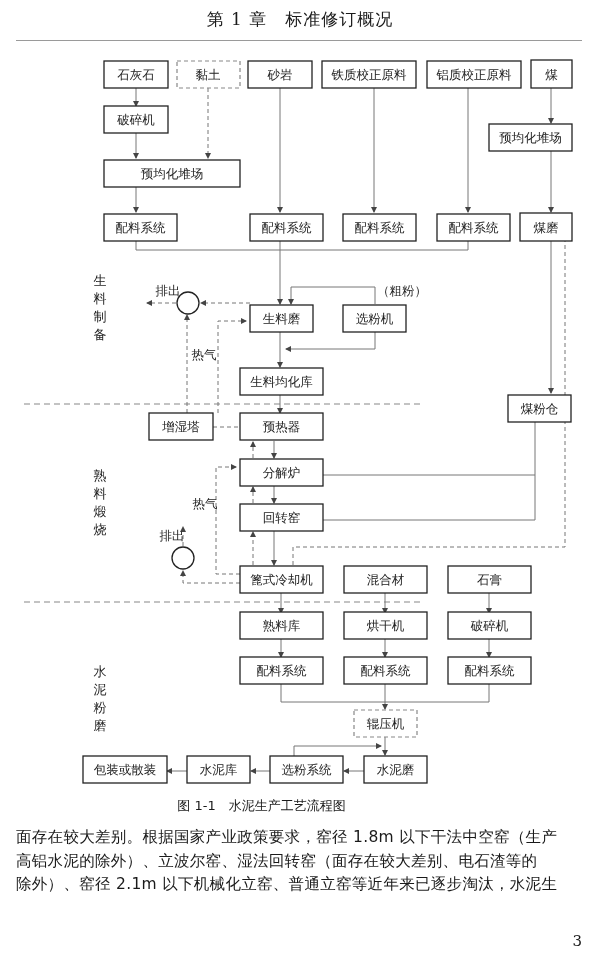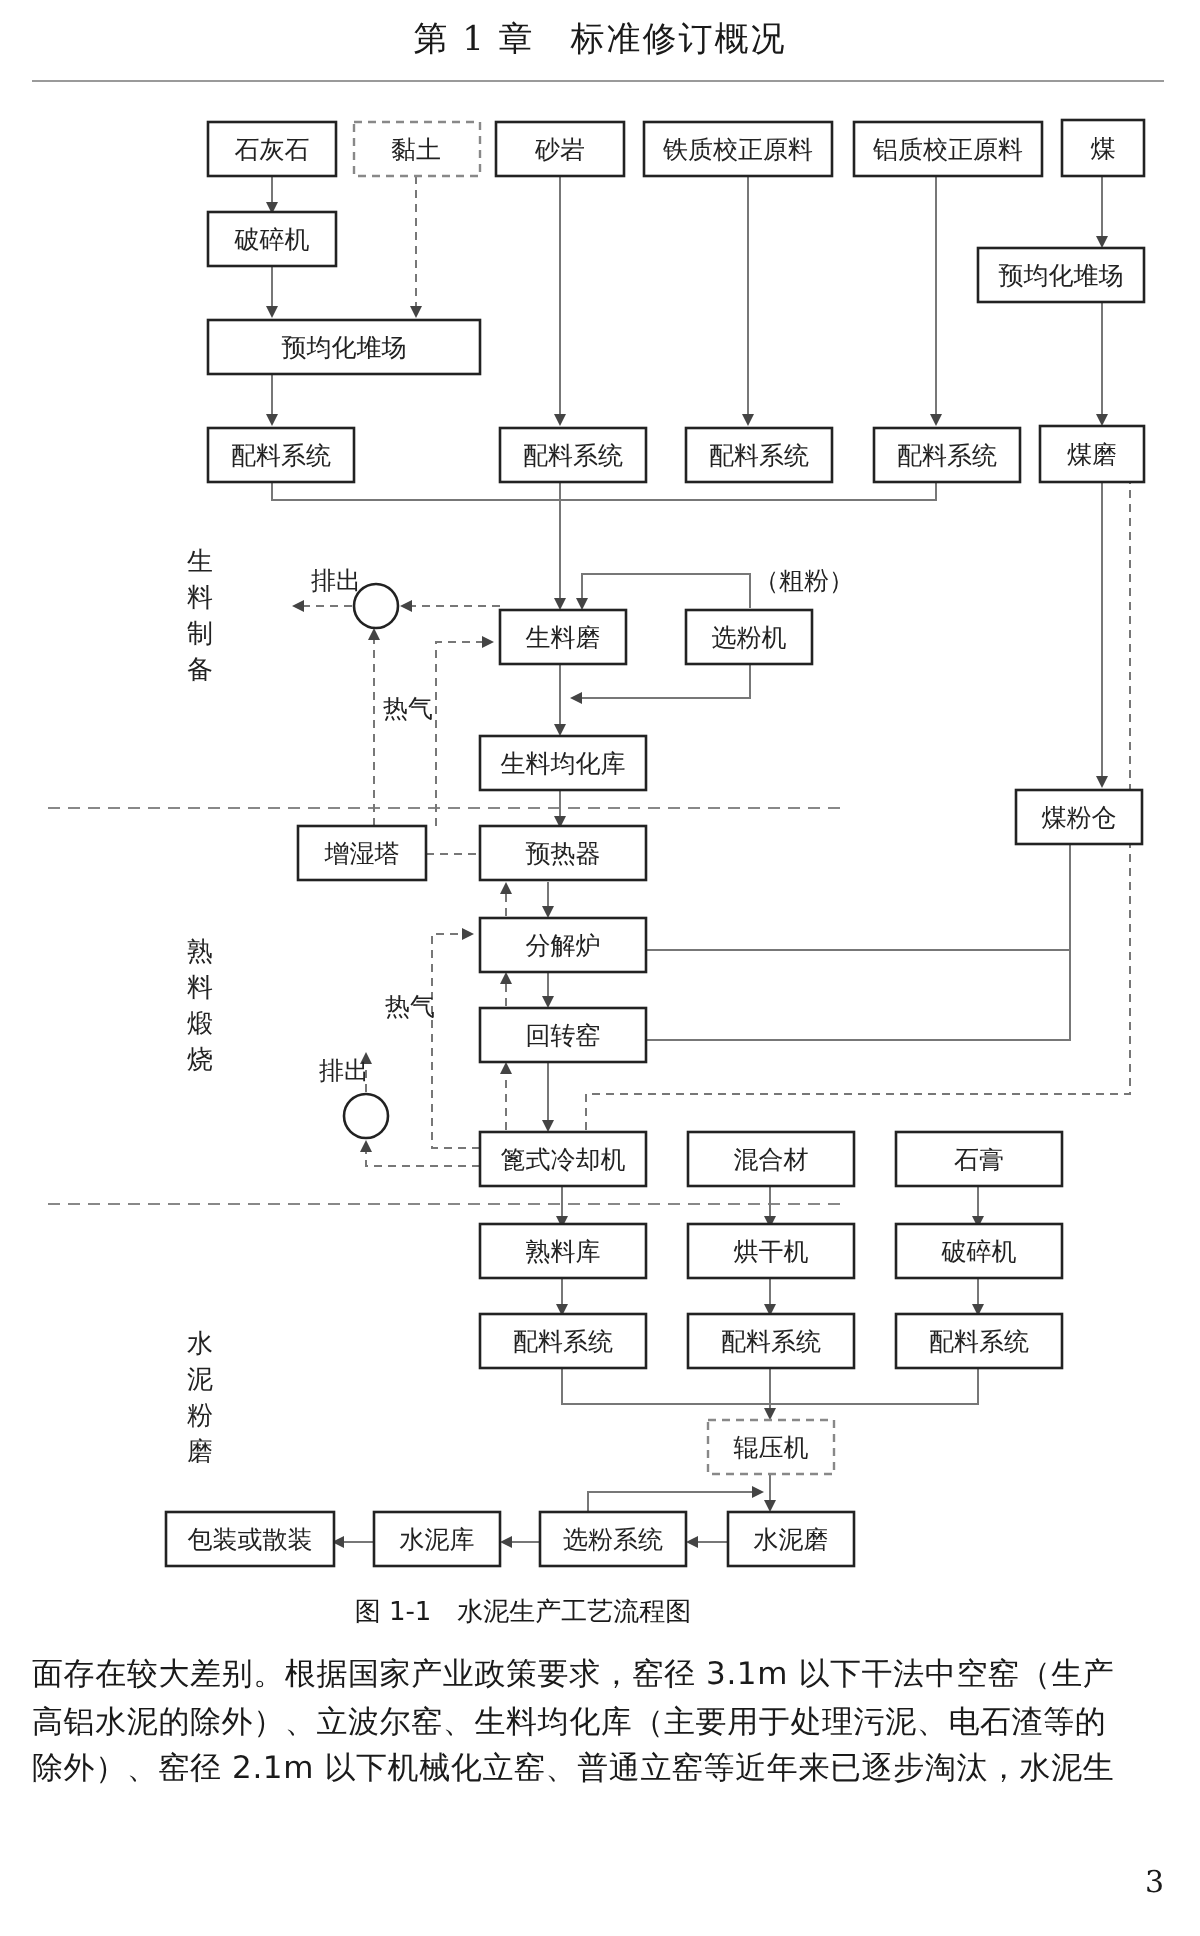--- a/index.html
+++ b/index.html
@@ -277,18 +277,18 @@
     </g>
   <g>
       <rect class="box" x="364" y="756" width="63" height="27"></rect>
       <text class="lbl" x="395.5" y="769.5">水泥磨</text>
     </g>
 </svg>
 
 <div class="caption">图 1-1　水泥生产工艺流程图</div>
 
 <div class="body-text">
-  <p>面存在较大差别。根据国家产业政策要求，窑径 3.1m 以下干法中空窑（生产</p>
-  <p>高铝水泥的除外）、立波尔窑、生料均化库（主要用于处理污泥、电石渣等的</p>
+  <p>面存在较大差别。根据国家产业政策要求，窑径 1.8m 以下干法中空窑（生产</p>
+  <p>高铝水泥的除外）、立波尔窑、湿法回转窑（面存在较大差别、电石渣等的</p>
   <p>除外）、窑径 2.1m 以下机械化立窑、普通立窑等近年来已逐步淘汰，水泥生</p>
 </div>
 
 <div class="page-num">3</div>
 
 </body></html>

